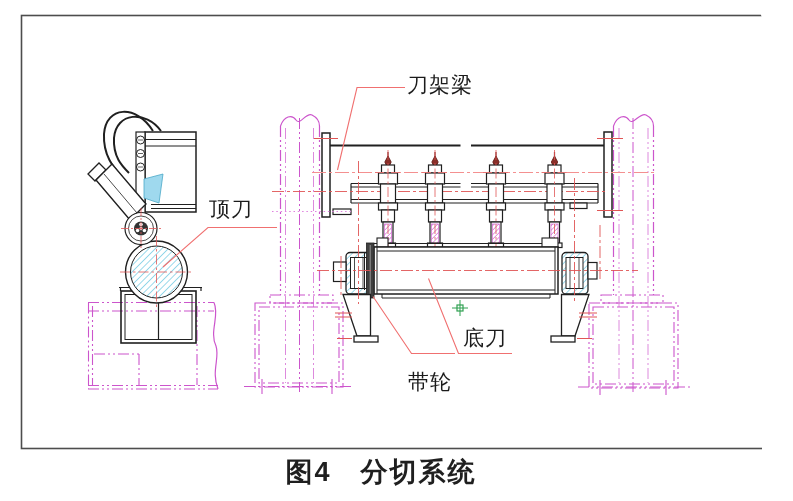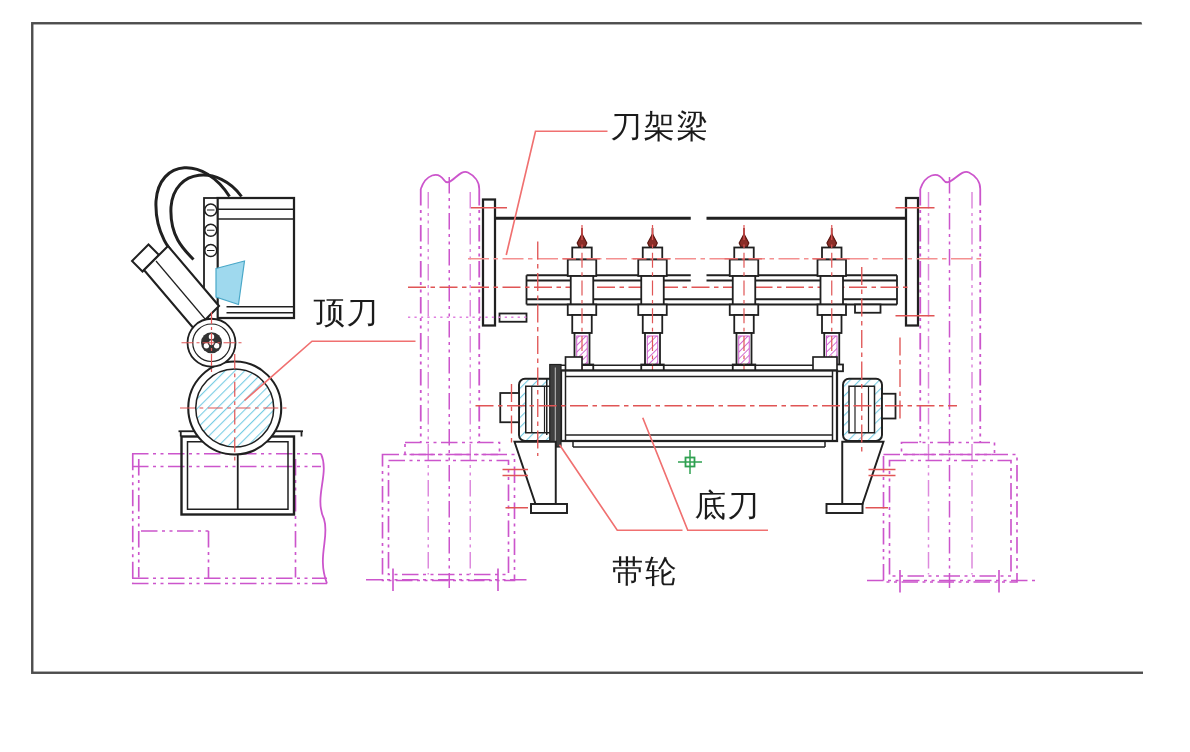--- a/index.html
+++ b/index.html
@@ -266,14 +266,15 @@
     <path d="M 373,296.5 L 411.5,353.5 L 455,353.5"></path>
     <path d="M 428.5,278.5 L 458.5,353.5 L 512,353.5"></path>
   </g>
 </svg>
 
 <div class="cad-label" style="left:407px;top:74px;">刀架梁</div>
 <div class="cad-label" style="left:209px;top:198px;">顶刀</div>
 <div class="cad-label" style="left:408px;top:329px;margin-top:42px;">带轮</div>
 <div class="cad-label" style="left:463px;top:327px;text-align:right;">底刀</div>
 
+<div class="caption">图4　分切系统</div>
 
 </div>
 
 </body></html>

